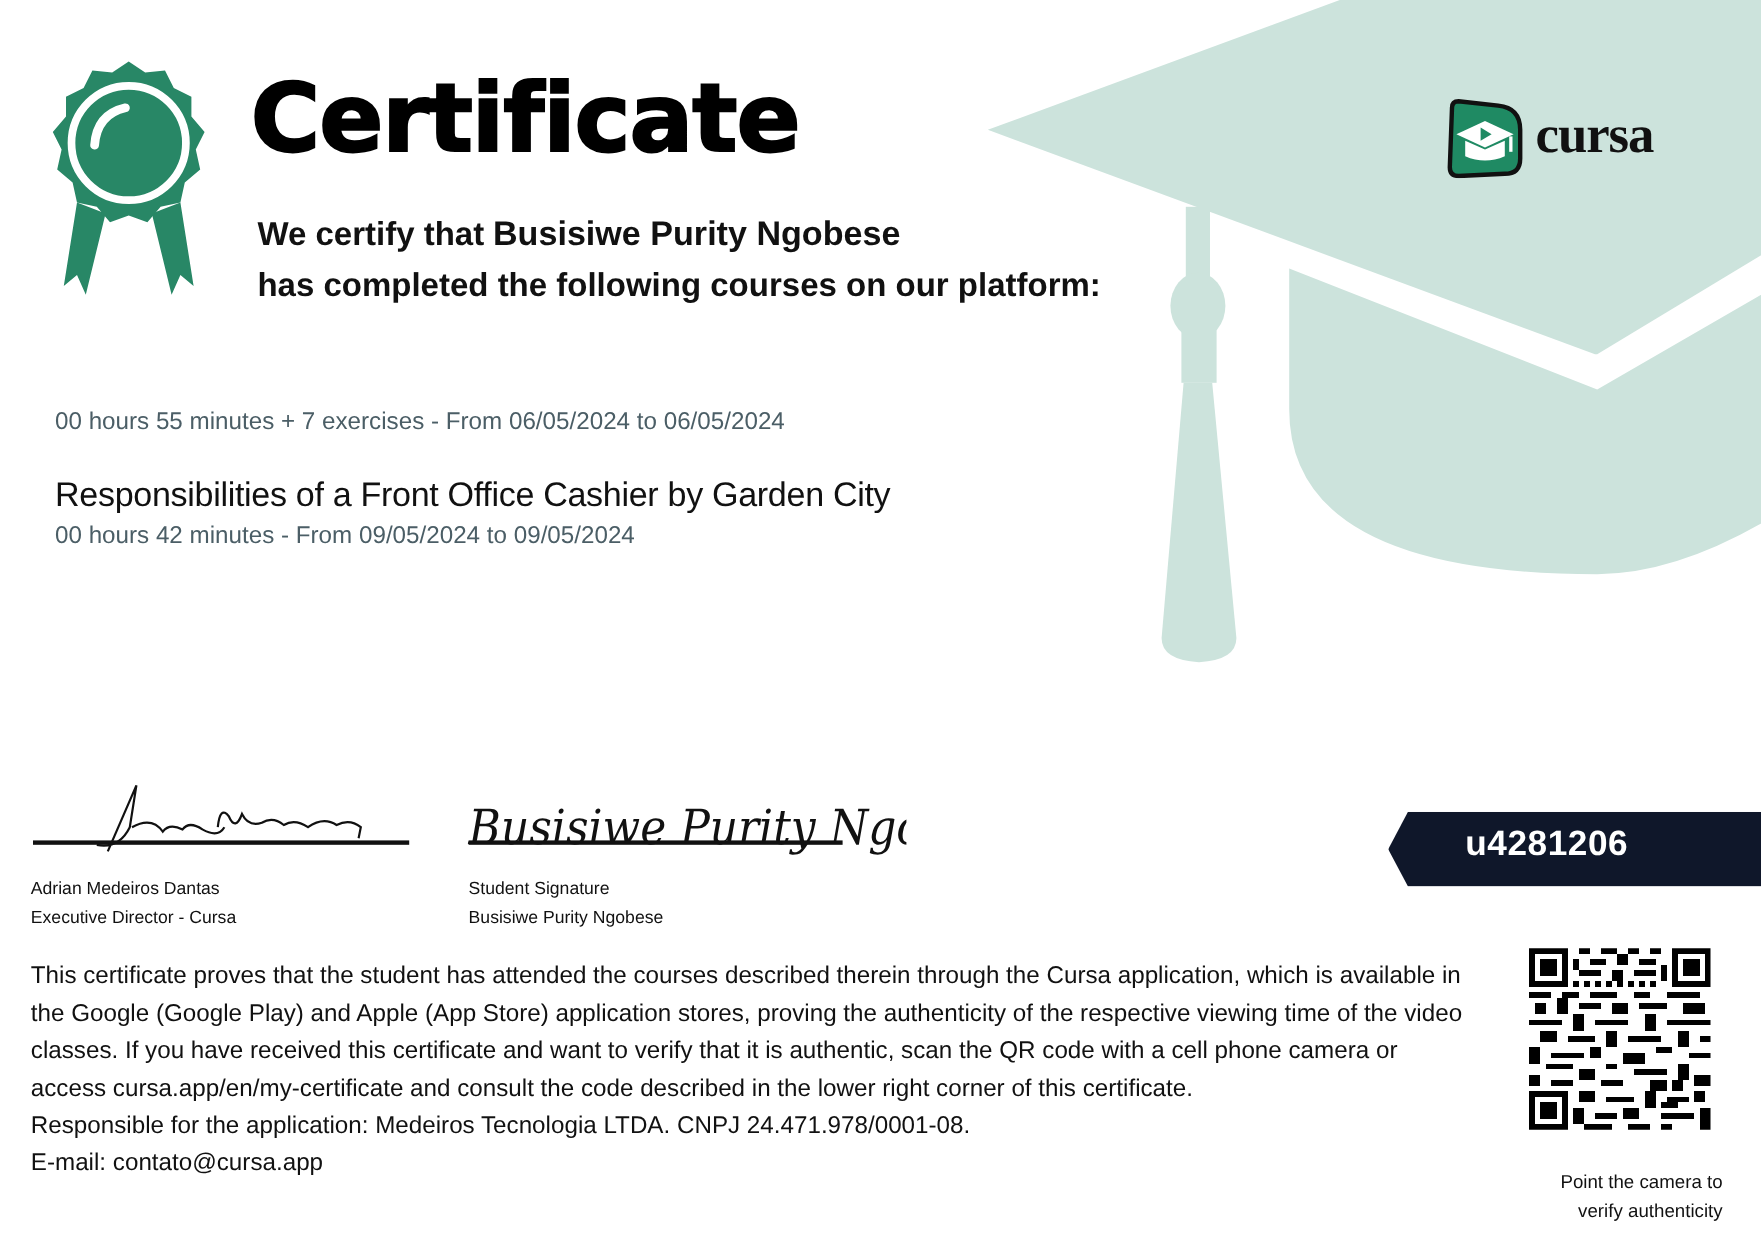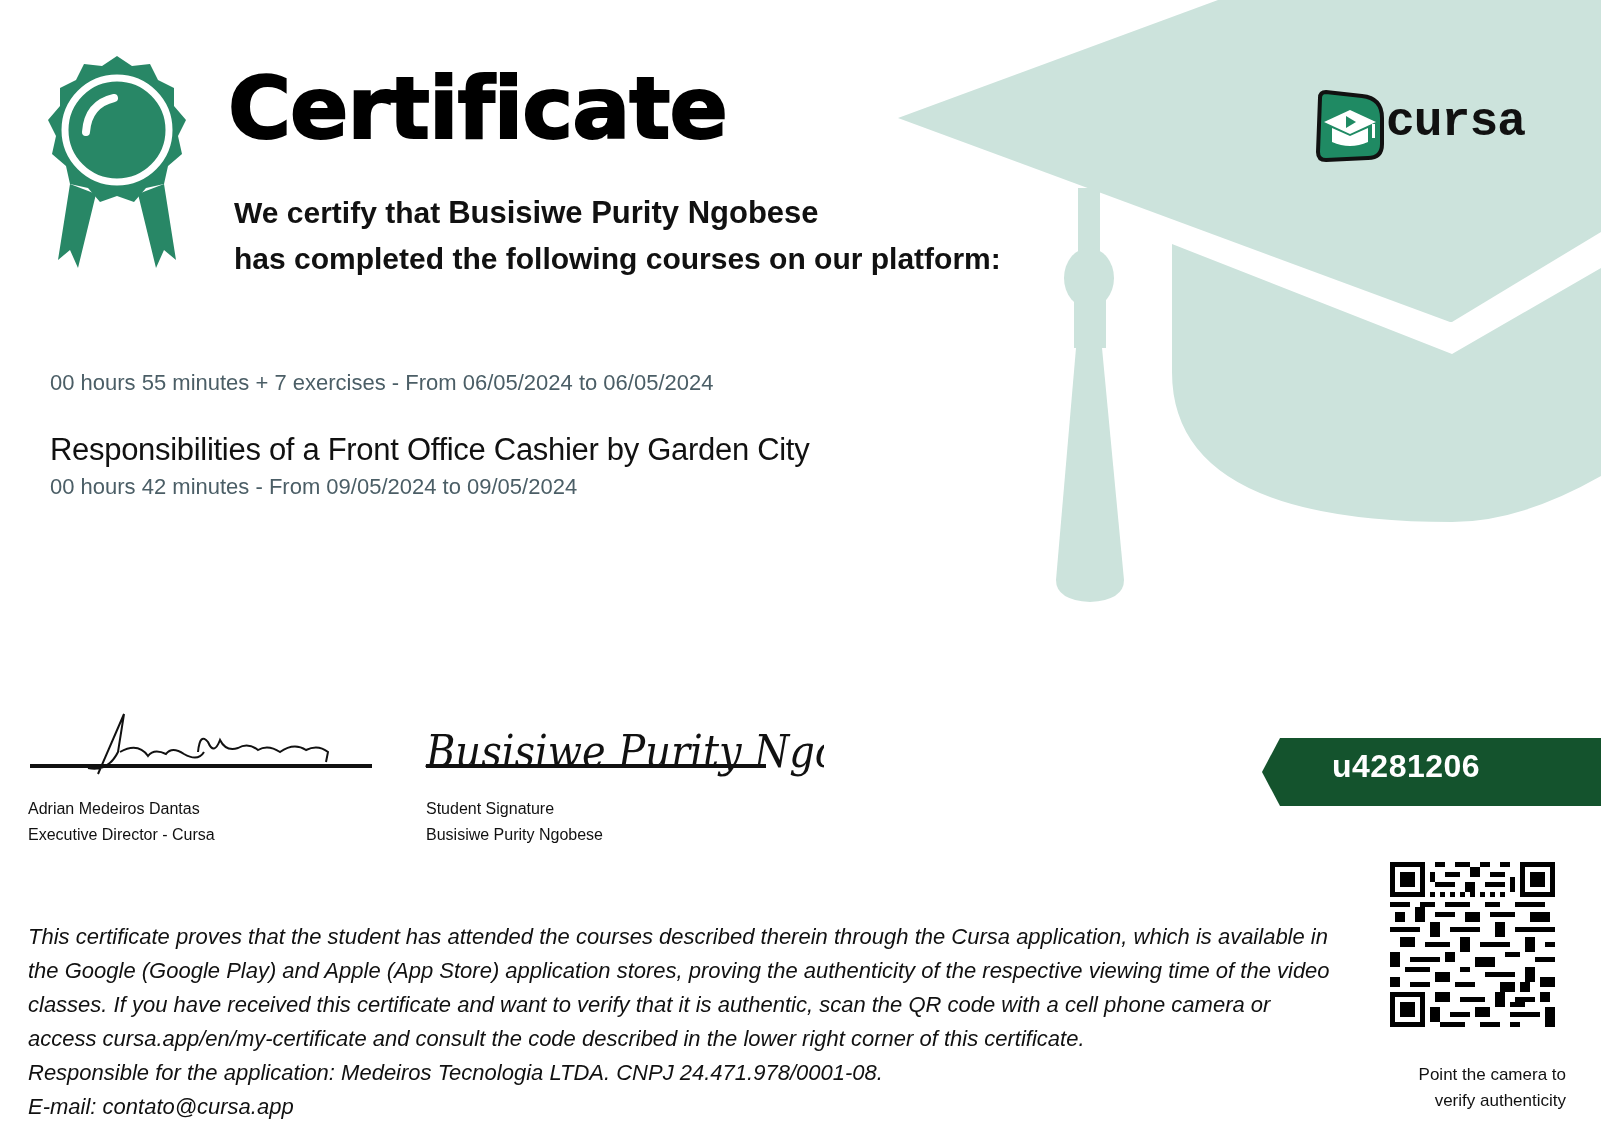--- a/index.html
+++ b/index.html
@@ -12,38 +12,38 @@
 
   .title { position: absolute; left: 228px; top: 58px; font-family: "DejaVu Sans", sans-serif;
     font-weight: 900; font-size: 86px; letter-spacing: -1px; color: #000; z-index: 2;
     -webkit-text-stroke: 2px #000; }
 
   .certify { position: absolute; left: 234px; top: 190px; font-size: 30px; font-weight: 700; color: #111; z-index: 2; line-height: 46px; }
   .certify .name { margin-left: 8px; font-weight: 700; font-size: 31px; }
 
   .logo { position: absolute; left: 1312px; top: 88px; display: flex; align-items: center; z-index: 2; }
   .logo-badge { width: 74px; height: 74px; }
-  .logo-text { font-family: Liberation Mono, monospace; font-weight: 700; font-size: 48px; color: #111; margin-left: 0; letter-spacing: -1px; margin-top: -6px; }
+  .logo-text { font-family: Liberation Serif, serif; font-weight: 700; font-size: 48px; color: #111; margin-left: 10px; letter-spacing: -1px; margin-top: -6px; }
 
   .courses { position: absolute; left: 50px; top: 366px; z-index: 2; }
   .course { margin-bottom: 30px; }
   .course-title { font-size: 31px; color: #111; line-height: 40px; letter-spacing: -0.3px; }
   .course-meta { font-size: 22px; color: #4b5e66; line-height: 34px; }
 
   .sig { position: absolute; z-index: 2; }
   .sig-director { left: 28px; top: 712px; width: 360px; }
   .sig-student { left: 434px; top: 712px; width: 400px; }
   .sig-line { position: absolute; height: 4px; background: #111; }
   .sig-caption { position: absolute; font-size: 16px; color: #111; line-height: 26px; margin-top: 20px; }
 
   .code-badge { position: absolute; left: 1262px; top: 738px; width: 339px; height: 68px; z-index: 2;
-    background: #14532d; clip-path: polygon(18px 0, 100% 0, 100% 100%, 18px 100%, 0 50%); }
+    background: #0f172a; clip-path: polygon(18px 0, 100% 0, 100% 100%, 18px 100%, 0 50%); }
   .code-badge span { position: absolute; left: 70px; top: 10px; font-size: 32px; font-weight: 700; color: #fff; letter-spacing: 0.5px; }
 
-  .disclaimer { position: absolute; left: 28px; top: 920px; width: 1310px; font-size: 22px; line-height: 34px; color: #111; z-index: 2; font-style: italic; }
+  .disclaimer { position: absolute; left: 28px; top: 870px; width: 1310px; font-size: 22px; line-height: 34px; color: #111; z-index: 2; }
 
   .qr { position: absolute; left: 1390px; top: 862px; width: 165px; height: 165px; z-index: 2; }
   .qr-caption { position: absolute; left: 1360px; top: 1062px; width: 206px; text-align: right; font-size: 17px; line-height: 26px; color: #111; z-index: 2; }
 </style>
 </head>
 <body>
 
 <svg class="cap-bg" viewBox="0 0 1601 1133">
   <g fill="#cce3dc">
 

